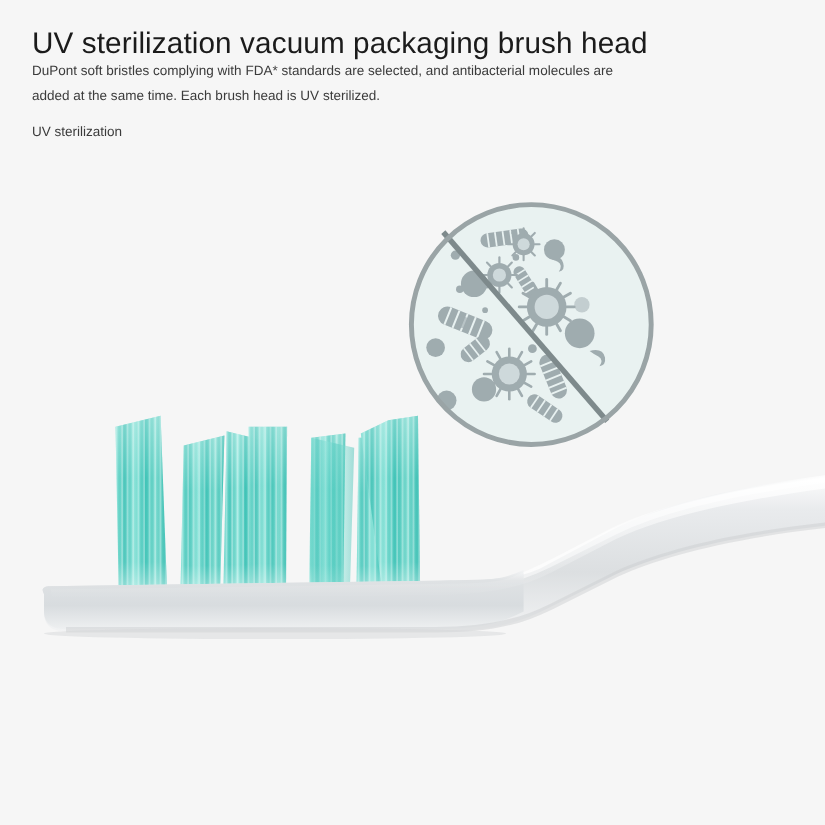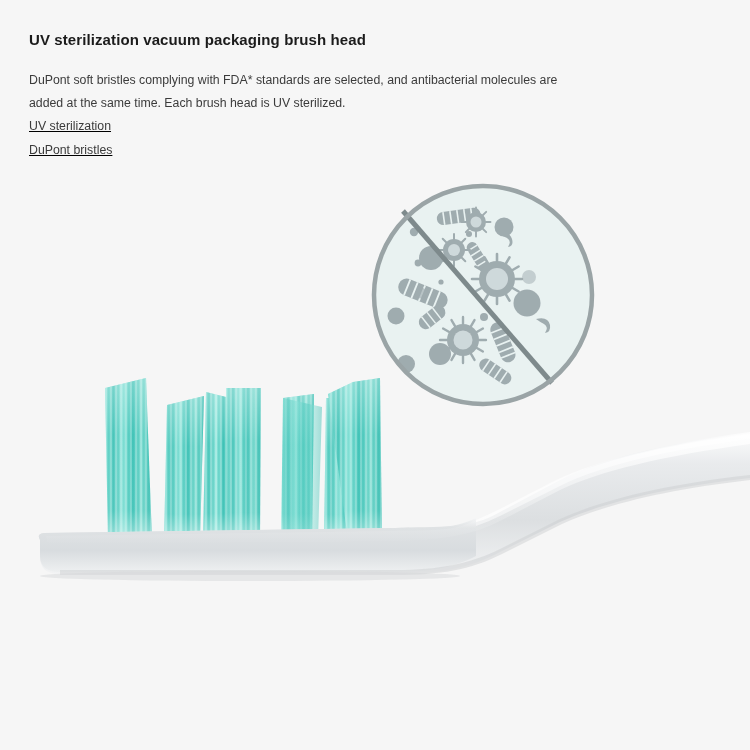--- a/index.html
+++ b/index.html
@@ -18,36 +18,34 @@
 
   
   .text-block {
     position: absolute;
     left: 29px;
     top: 26px;
     width: 600px;
   }
   .headline {
     color: #1b1b1b;
-    font-size: 15px;
+    font-size: 27px;
     line-height: 27px;
-    font-weight: 700;
+    font-weight: 400;
     letter-spacing: 0.1px;
     white-space: nowrap;
   }
   .paragraph {
-    margin-top: 16px;
     color: #3b3b3b;
     font-size: 12.3px;
     line-height: 23px;
     width: 560px;
   }
   .features {
-    margin-top: 0;
-    text-decoration: underline;
+    margin-top: 10px;
   }
   .feature-item {
     color: #3b3b3b;
     font-size: 12.3px;
     line-height: 23.5px;
   }
 
   
   .germ-circle {
     position: absolute;
@@ -72,21 +70,20 @@
 <body>
 
 <div class="text-block">
 
   <div class="headline">UV sterilization vacuum packaging brush head</div>
 
   <div class="paragraph">DuPont soft bristles complying with FDA* standards are selected, and antibacterial molecules are added at the same time. Each brush head is UV sterilized.</div>
 
   <div class="features">
     <div class="feature-item">UV sterilization</div>
-    <div class="feature-item">DuPont bristles</div>
   </div>
 </div>
 
 <div class="germ-circle">
   <svg width="234" height="234" viewBox="0 0 234 234" xmlns="http://www.w3.org/2000/svg">
     <defs>
       <clipPath id="circClip">
         <circle cx="117" cy="117" r="109"></circle>
       </clipPath>
       <filter id="soft">

